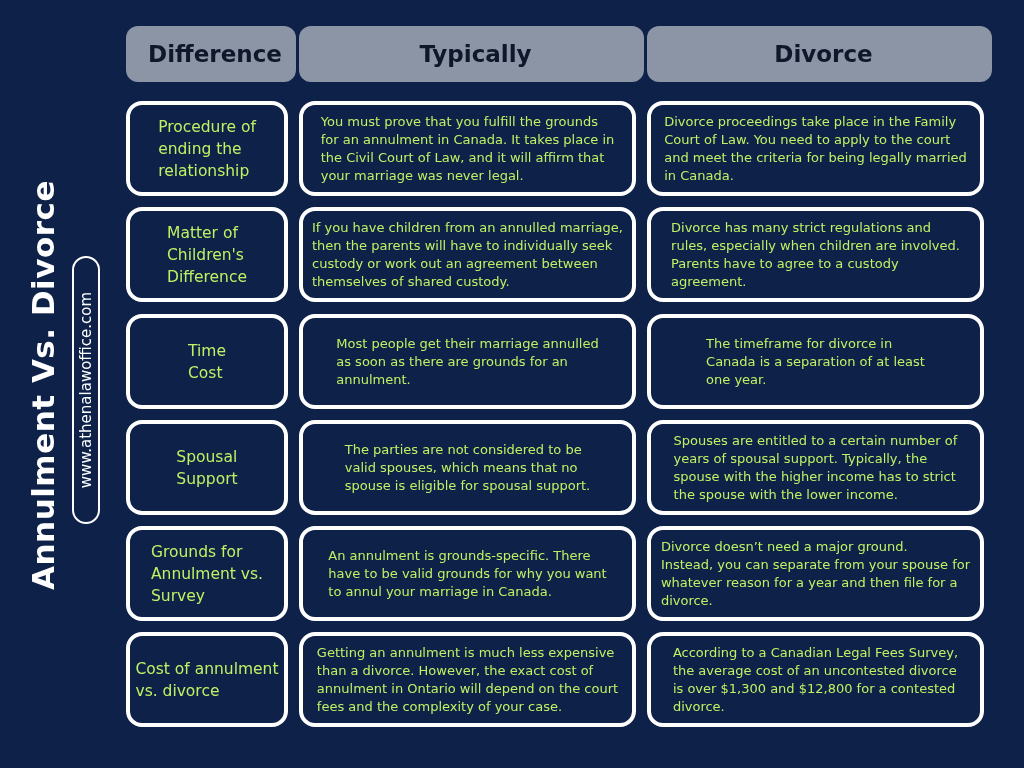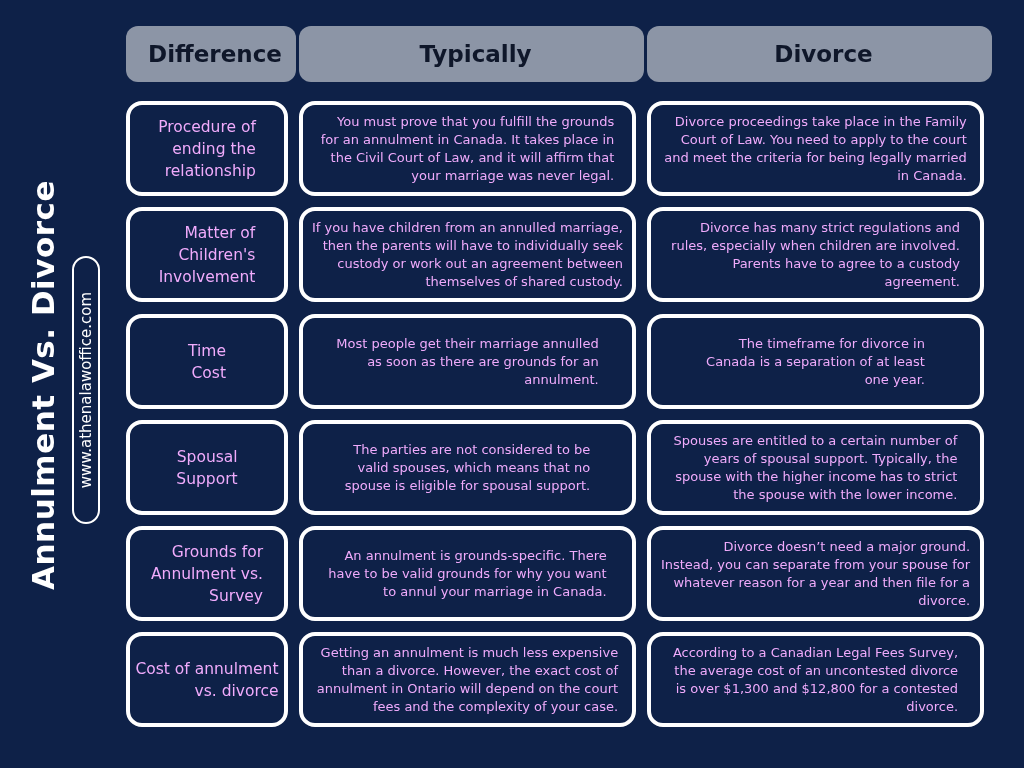--- a/index.html
+++ b/index.html
@@ -45,22 +45,22 @@
     display: flex; align-items: center; justify-content: center;
     font-weight: bold; font-size: 23px; color: #0f172a; padding-left: 8px;
   }
   .cell {
     position: absolute;
     box-sizing: border-box;
     border: 4px solid #ffffff;
     border-radius: 16px;
     background: #0e2148;
     display: flex; align-items: center; justify-content: center;
-    text-align: right;
-    color: #f0abfc;
+    text-align: left;
+    color: #bef264;
     padding: 0 4px;
   }
   .c1 { left: 126px; width: 162px; font-size: 15.5px; line-height: 22px; }
   .c2 { left: 299px; width: 337px; font-size: 13px; line-height: 18px; }
   .c3 { left: 647px; width: 337px; font-size: 13px; line-height: 18px; }
   .r0 { top: 101px; height: 95px; }
   .r1 { top: 207px; height: 95px; }
   .r2 { top: 314px; height: 95px; }
   .r3 { top: 420px; height: 95px; }
   .r4 { top: 526px; height: 95px; }
@@ -93,21 +93,21 @@
 <div class="cell c3 r0">
     <span class="txt">Divorce proceedings take place in the Family
 Court of Law. You need to apply to the court
 and meet the criteria for being legally married
 in Canada.</span>
   </div>
 
 <div class="cell c1 r1">
     <span class="txt">Matter of
 Children's
-Involvement</span>
+Difference</span>
   </div>
 <div class="cell c2 r1">
     <span class="txt">If you have children from an annulled marriage,
 then the parents will have to individually seek
 custody or work out an agreement between
 themselves of shared custody.</span>
   </div>
 <div class="cell c3 r1">
     <span class="txt">Divorce has many strict regulations and
 rules, especially when children are involved.

